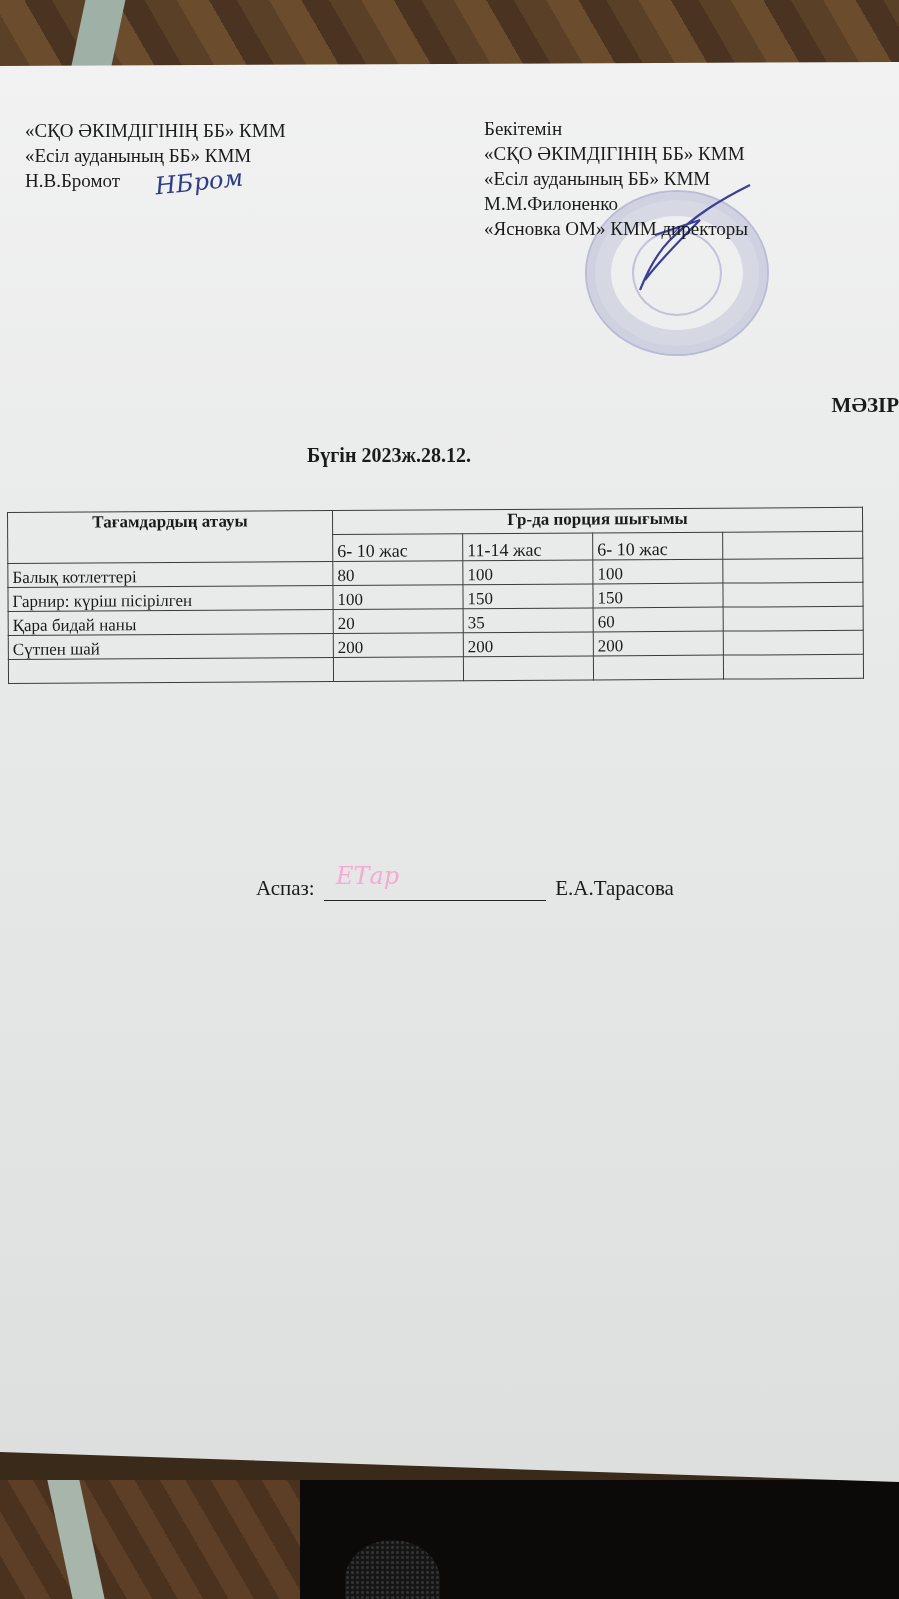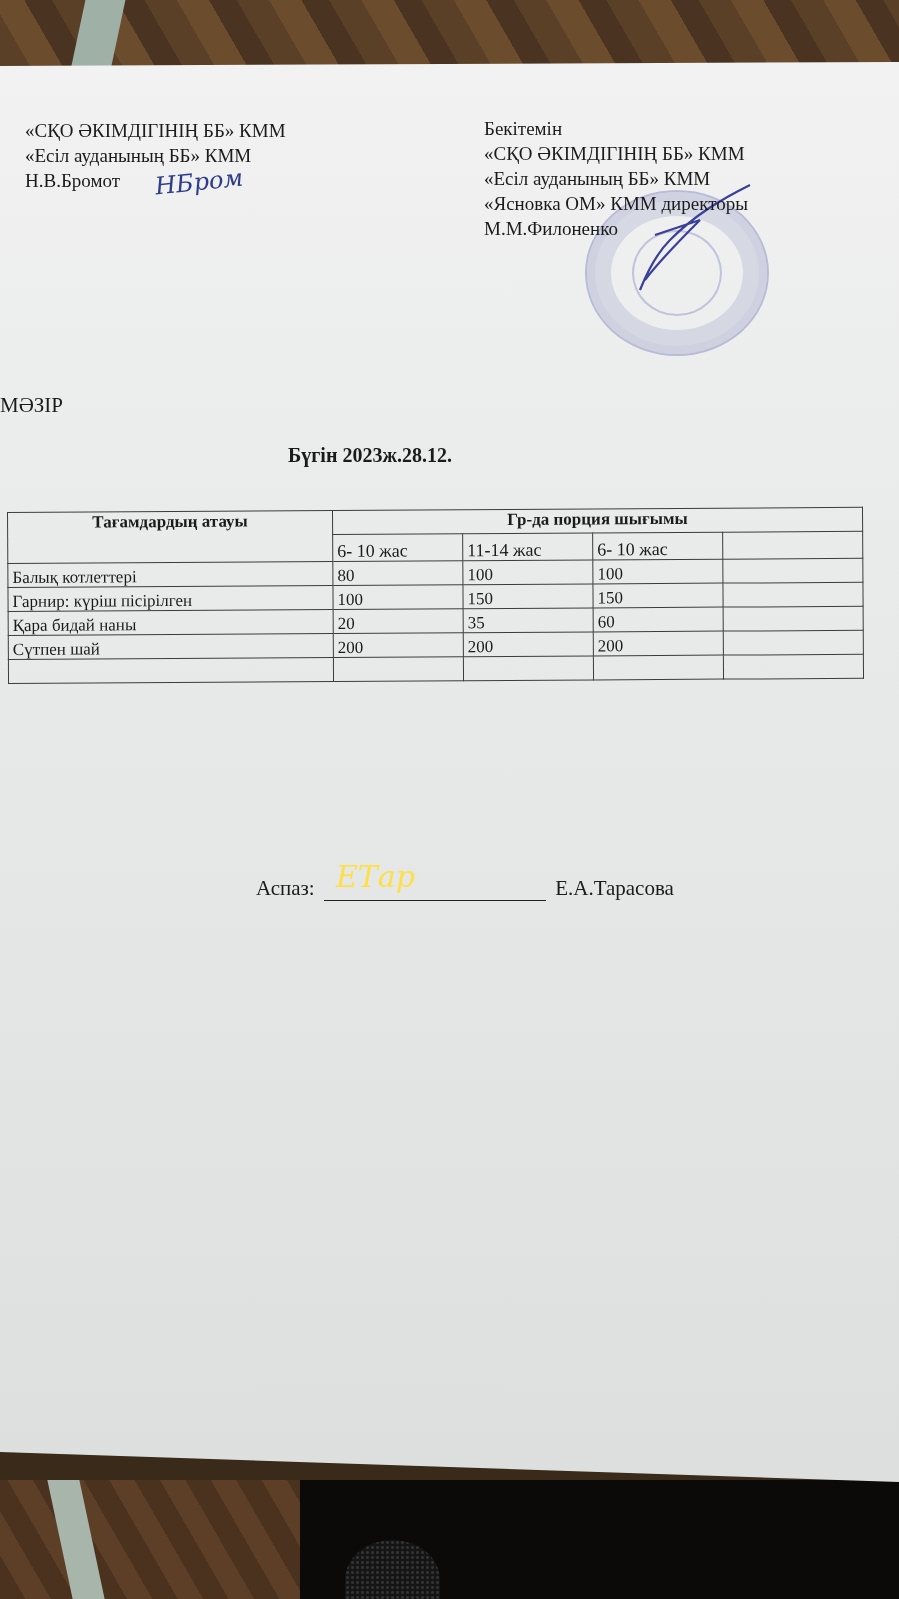--- a/index.html
+++ b/index.html
@@ -51,40 +51,40 @@
       border-radius: 50%; border: 2px solid #8e93c2; opacity: .55;
       box-shadow: inset 0 0 0 8px rgba(142,147,194,.25), inset 0 0 0 22px rgba(255,255,255,0), inset 0 0 0 24px rgba(142,147,194,.45);
     }
     .stamp-inner {
       position: absolute; left: 45px; top: 38px; width: 86px; height: 82px; border-radius: 50%;
       border: 2px solid #9aa0cc;
     }
     .stamp-sig {
       position: absolute; left: 600px; top: 180px; width: 160px; height: 120px;
     }
-    .title { left: 0; width: 899px; text-align: left; font-weight: normal; font-size: 21px; top: 393px; }
-    .date { left: 0; width: 740px; text-align: center; font-weight: bold; font-size: 20px; top: 443px; }
+    .title { left: 0; width: 899px; text-align: right; font-weight: bold; font-size: 21px; top: 393px; }
+    .date { left: 0; width: 740px; text-align: center; font-weight: bold; font-size: 20px; top: 443px; padding-left: 19px; }
     table.menu {
       position: absolute; left: 7px; top: 512px; width: 856px;
       border-collapse: collapse; transform: rotate(-0.35deg); transform-origin: left top;
       color: #1b1b1b;
     }
     table.menu td, table.menu th {
       border: 1.3px solid #3c3c3c; padding: 0 4px; height: 23px; font-size: 17px; line-height: 19px; text-align: left; font-weight: normal;
       vertical-align: bottom;
     }
     table.menu th.head { text-align: center; font-weight: bold; font-size: 17px; vertical-align: top; }
     table.menu td.age { font-size: 18px; height: 26px; }
     .col-name { width: 325px; }
     .col-a { width: 130px; }
     .col-b { width: 130px; }
     .col-c { width: 130px; }
     .aspaz { left: 256px; top: 876px; font-size: 21px; }
     .underline { display: inline-block; width: 222px; border-bottom: 1.5px solid #222; position: relative; height: 22px; vertical-align: bottom; margin: 0 4px; }
-    .cook-sig { position: absolute; left: 12px; top: -14px; font-family: "DejaVu Serif", serif; font-style: italic; color: #fde047; font-size: 30px; }
+    .cook-sig { position: absolute; left: 12px; top: -14px; font-family: "DejaVu Serif", serif; font-style: italic; color: #f9a8d4; font-size: 24px; }
   </style>
 </head>
 <body>
 
 <div class="bg-top"></div>
 <div class="bg-pole-top"></div>
 <div class="bg-bottom-left"></div>
 <div class="bg-pole-bottom"></div>
 <div class="bg-bottom-right"></div>
 <div class="knit"></div>
@@ -104,22 +104,22 @@
   <div class="stamp-inner"></div>
 </div>
 <svg class="stamp-sig" viewBox="0 0 160 120">
   <path d="M150 5 C120 20, 95 35, 70 60 C60 70, 50 85, 40 110 M55 55 C70 50, 85 45, 100 40 C80 60, 60 80, 45 100" fill="none" stroke="#3a3f9a" stroke-width="2.2"></path>
 </svg>
 
 <div class="txt right-block">
   <span class="line">Бекітемін</span>
   <span class="line">«СҚО ӘКІМДІГІНІҢ ББ» КММ</span>
   <span class="line">«Есіл ауданының ББ» КММ</span>
+  <span class="line">М.М.Филоненко</span>
   <span class="line">«Ясновка ОМ» КММ директоры</span>
-  <span class="line">М.М.Филоненко</span>
 </div>
 
 <div class="txt title">МӘЗІР</div>
 <div class="txt date">Бүгін 2023ж.28.12.</div>
 
 <table class="menu">
   <colgroup>
     <col class="col-name">
       <col class="col-a">
       <col class="col-b">

